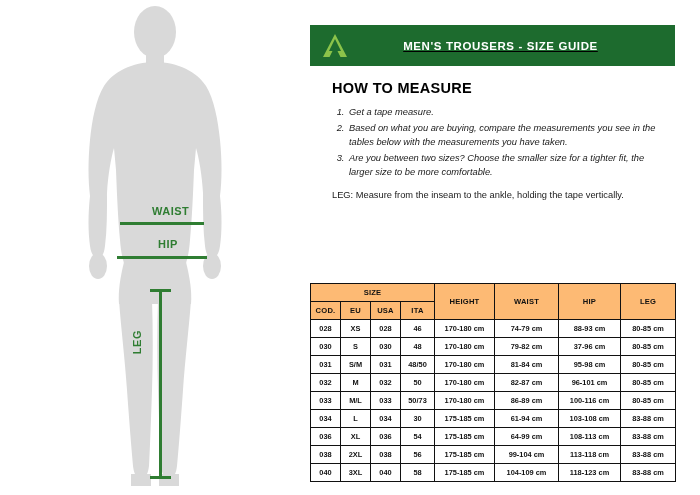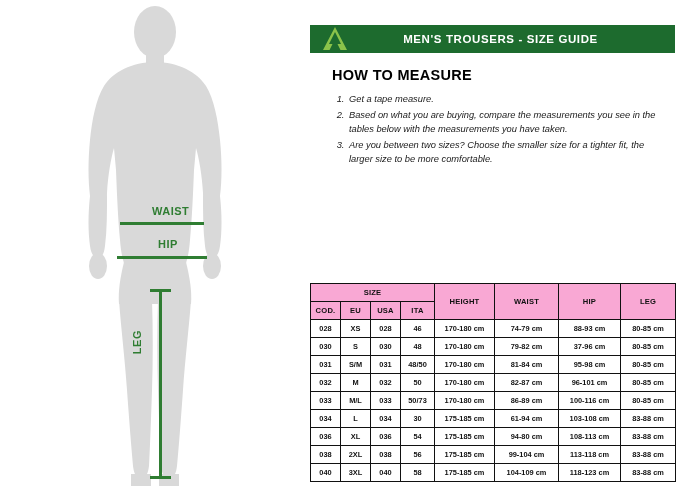--- a/index.html
+++ b/index.html
@@ -50,24 +50,25 @@
 
   
   .info-panel {
     position: absolute;
     left: 310px;
     top: 25px;
     width: 365px;
   }
   .banner {
     background: #1d6b2e;
-    height: 28px;
+    height: 41px;
     display: flex;
     align-items: center;
     padding-left: 8px;
+    text-decoration: underline;
   }
   .banner-logo {
     width: 34px;
     height: 30px;
     flex: 0 0 auto;
     display: flex;
     align-items: center;
     justify-content: center;
   }
   .banner-title {
@@ -122,21 +123,21 @@
   }
   .size-table th, .size-table td {
     border: 1px solid #111111;
     text-align: center;
     padding: 2px 0;
     font-weight: bold;
     color: #111111;
     height: 13px;
   }
   .size-table thead th {
-    background: #f9a8d4;
+    background: #fdba74;
     font-size: 7.6px;
     letter-spacing: 0.2px;
   }
   .size-table thead th.top-span {
     font-size: 7.6px;
   }
   .size-table tbody td {
     font-size: 7.4px;
   }
   col.c-cod { width: 30px; }
@@ -240,20 +241,21 @@
     <div class="howto">
       <h2>HOW TO MEASURE</h2>
 
       <ol class="steps">
         <li>Get a tape measure.</li>
         <li>Based on what you are buying, compare the measurements you see in the tables below with the measurements you have taken.</li>
         <li>Are you between two sizes? Choose the smaller size for a tighter fit, the larger size to be more comfortable.</li>
       </ol>
 
       <div class="defs">
+        <p>LEG: Measure from the inseam to the ankle, holding the tape vertically.</p>
       </div>
     </div>
   </div>
 
   <table class="size-table">
     <colgroup>
       <col class="c-cod">
         <col class="c-eu">
         <col class="c-usa">
         <col class="c-ita">
@@ -337,21 +339,21 @@
         <td>61-94 cm</td>
         <td>103-108 cm</td>
         <td>83-88 cm</td>
       </tr>
       <tr>
         <td>036</td>
         <td>XL</td>
         <td>036</td>
         <td>54</td>
         <td>175-185 cm</td>
-        <td>94-80 cm</td>
+        <td>64-99 cm</td>
         <td>108-113 cm</td>
         <td>83-88 cm</td>
       </tr>
       <tr>
         <td>038</td>
         <td>2XL</td>
         <td>038</td>
         <td>56</td>
         <td>175-185 cm</td>
         <td>99-104 cm</td>

